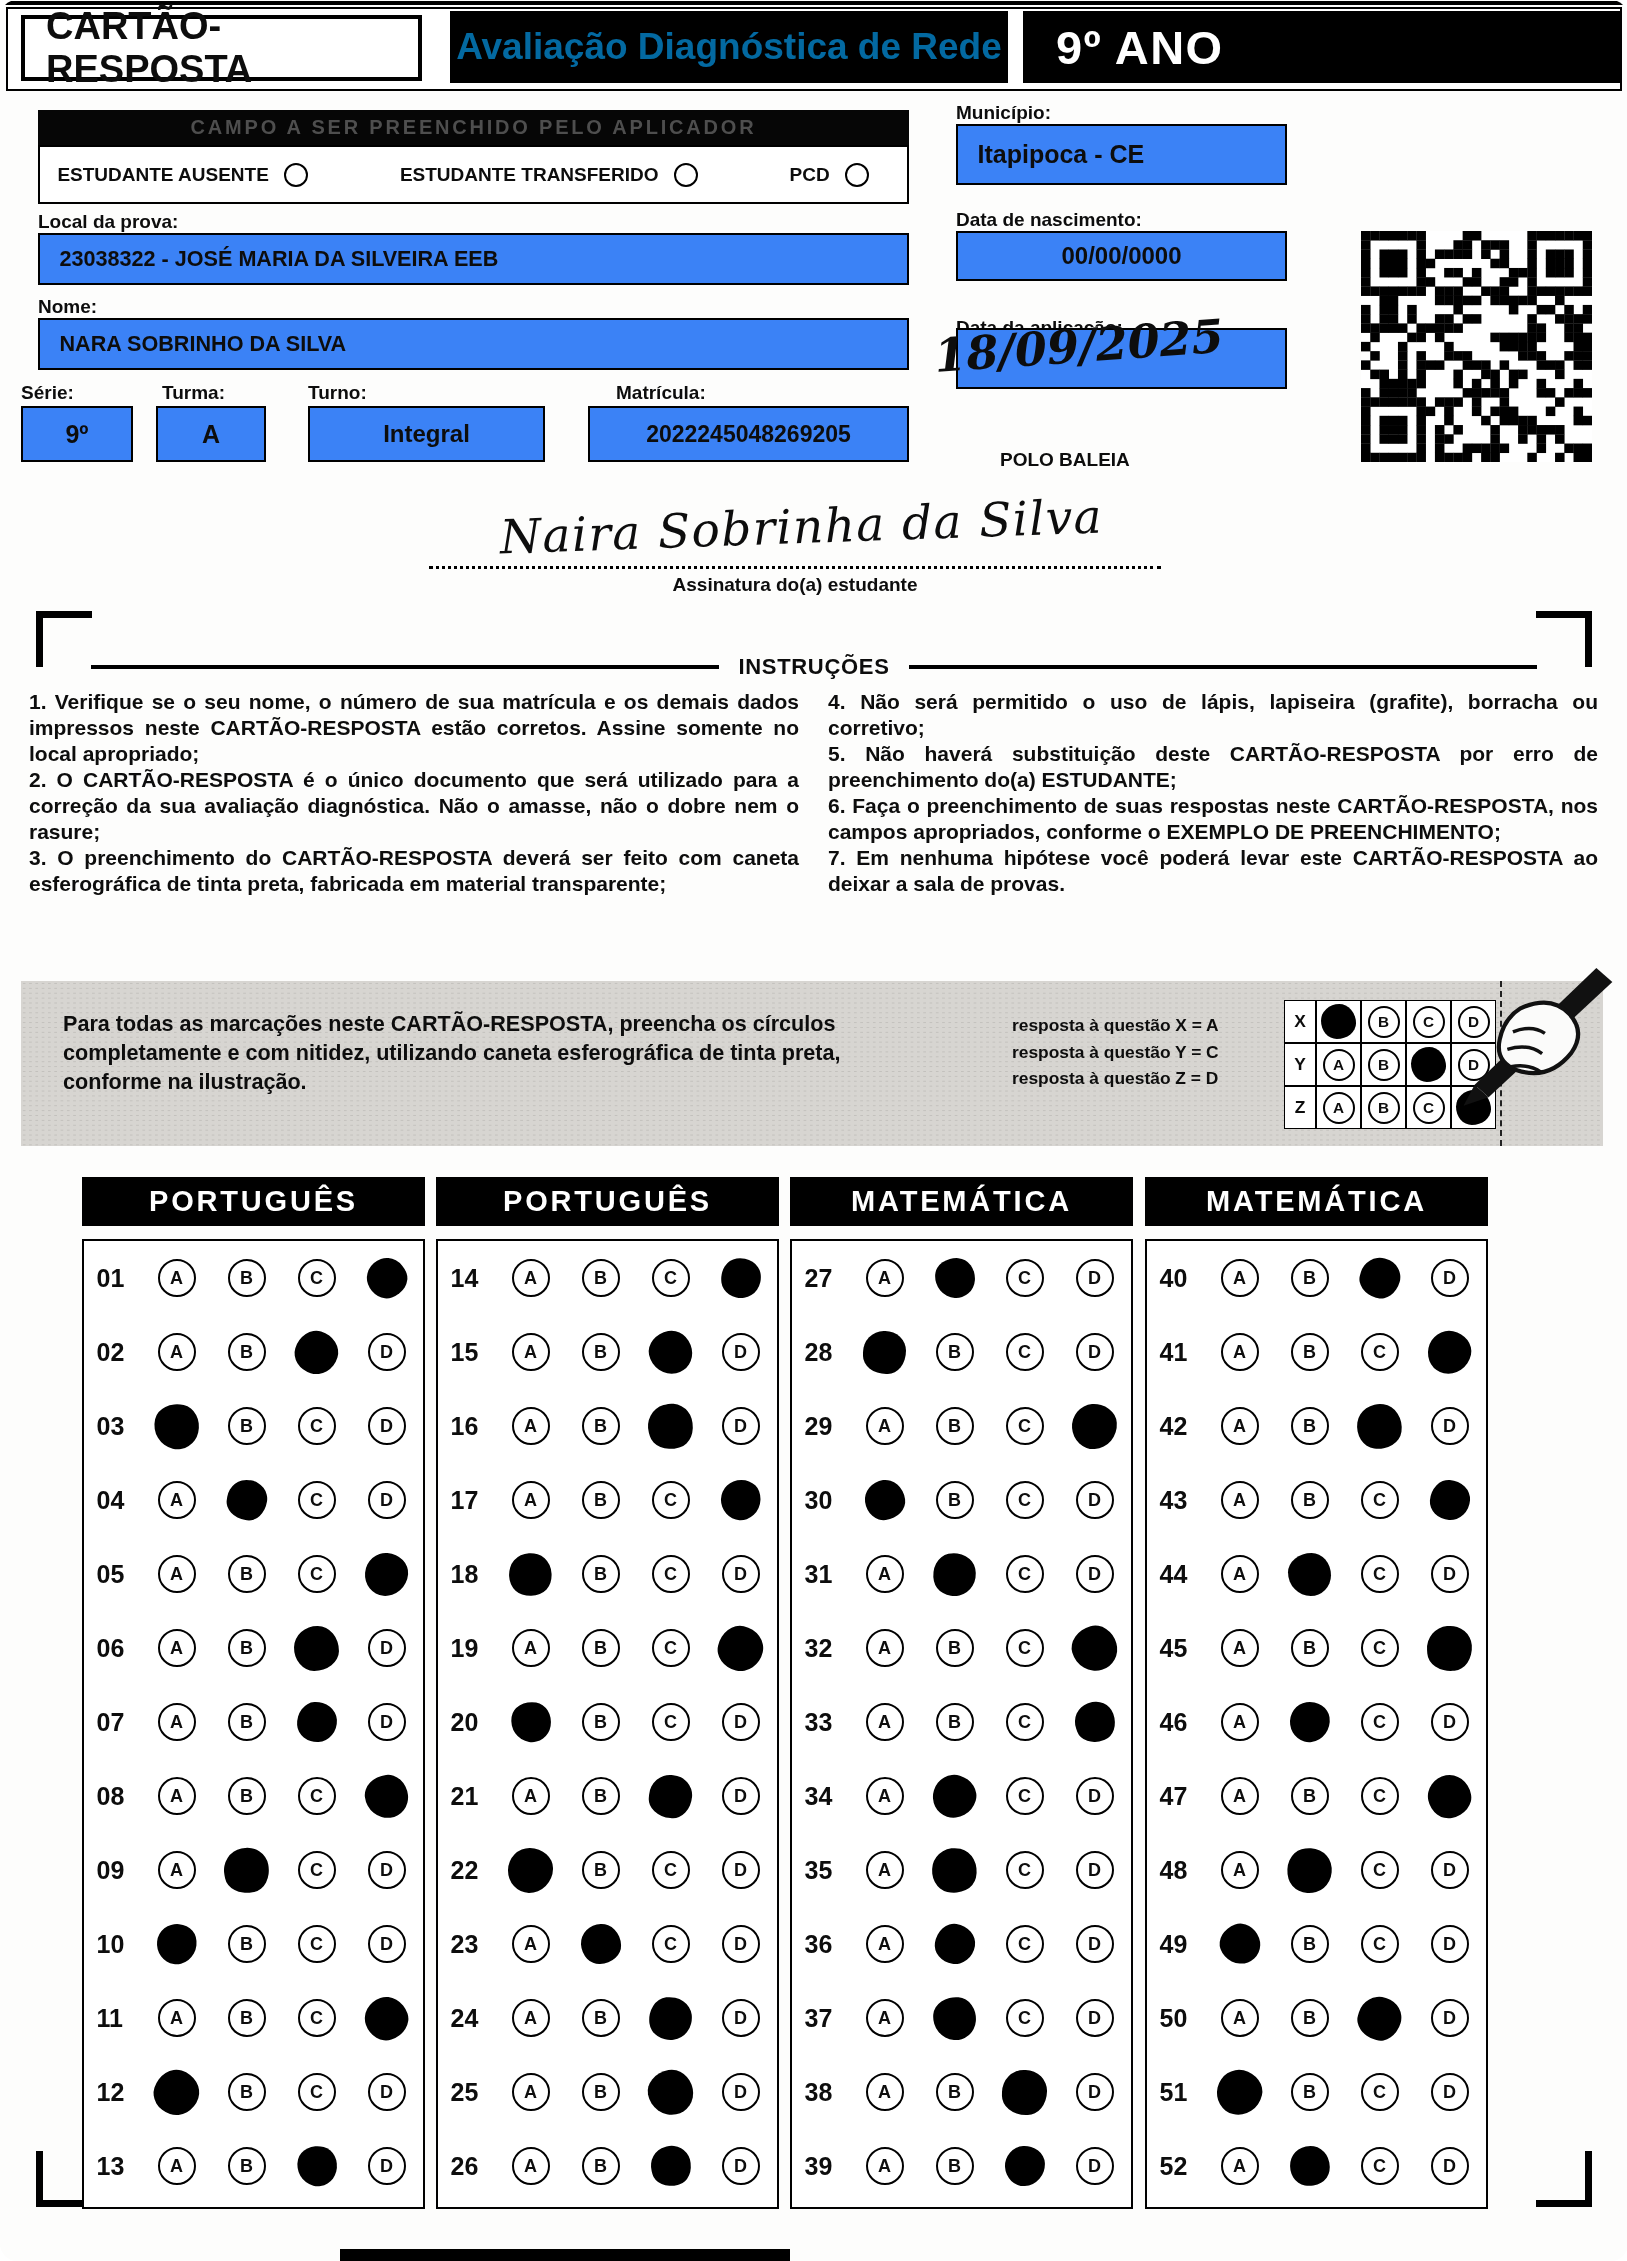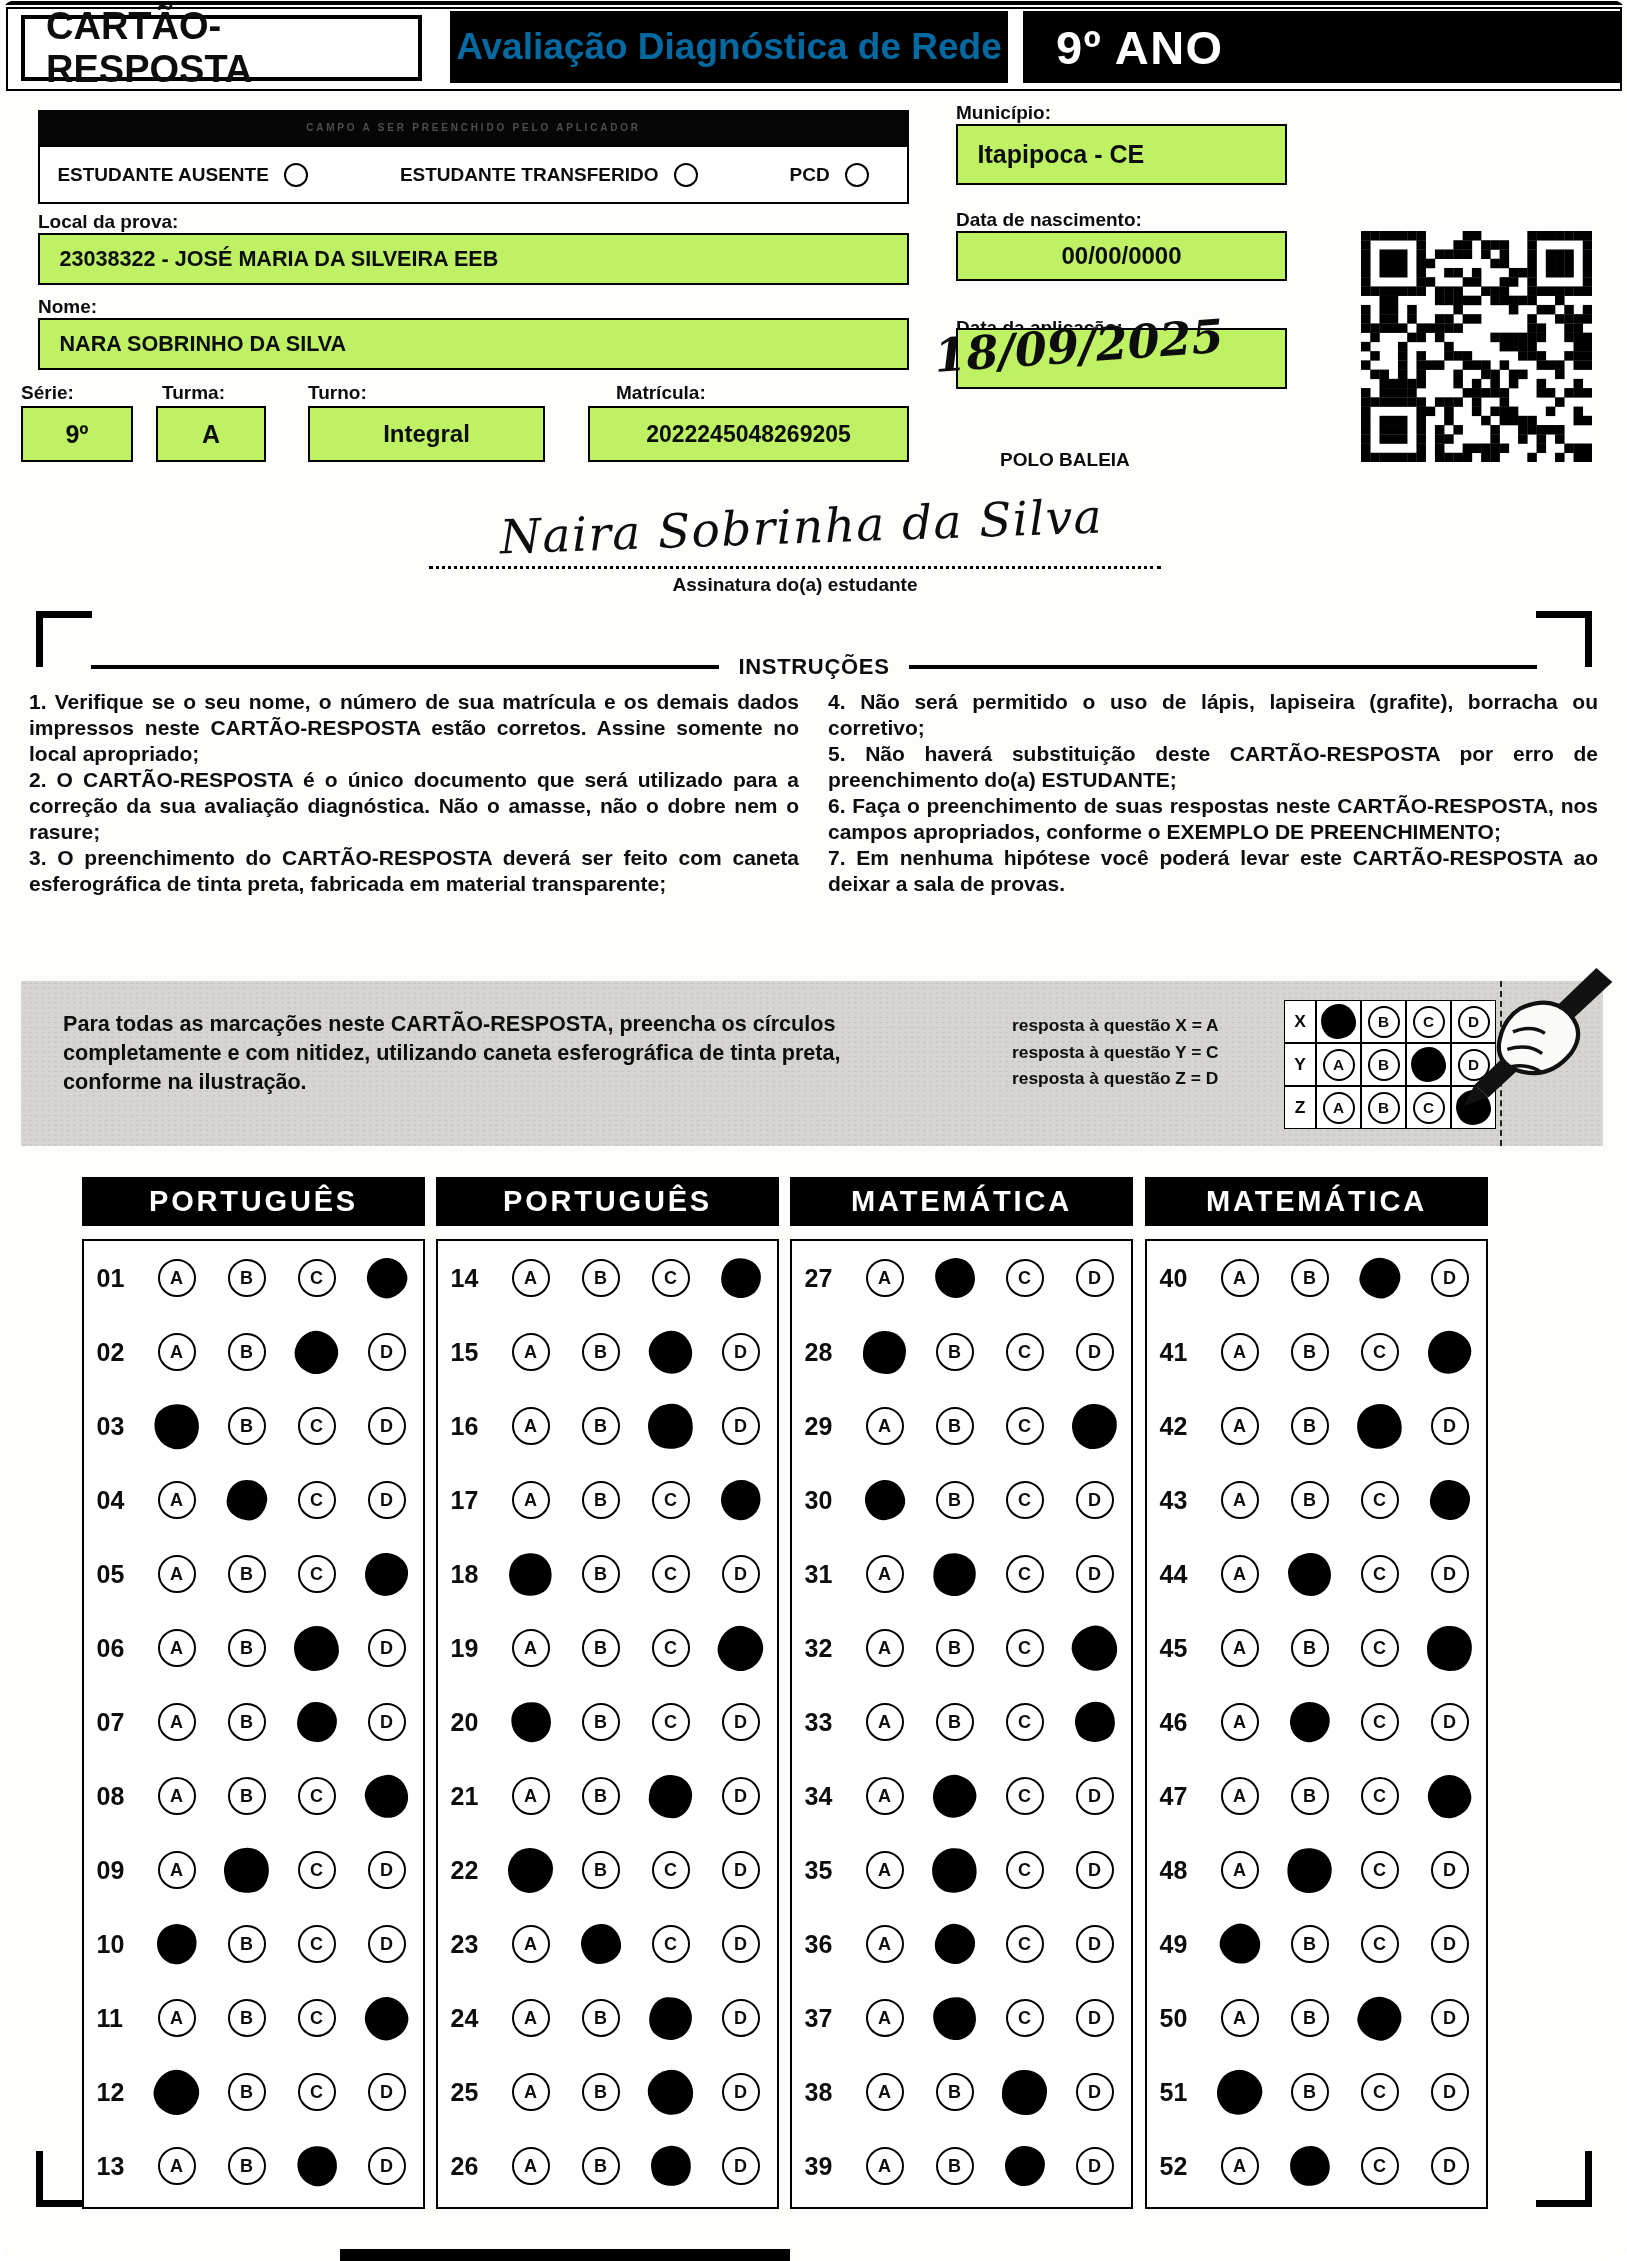--- a/index.html
+++ b/index.html
@@ -14,29 +14,29 @@
   .header-outer { position:absolute; left:5.6px; top:7px; width:1616px; height:84px; border:2.1px solid #000; background:#fff; }
   .h-title-box { position:absolute; left:21px; top:15.3px; width:401px; height:66px; border:4.2px solid #000;
     display:flex; align-items:center; padding-left:21px; font-size:38px; font-weight:700; background:#fff; }
   .h-sub-box { position:absolute; left:450px; top:11px; width:558px; height:72px; background:#000; color:#0369a1;
     display:flex; align-items:center; justify-content:center; font-size:37px; font-weight:700; }
   .h-grade-box { position:absolute; left:1023px; top:11px; width:597px; height:72px; background:#000; color:#fff;
     display:flex; align-items:center; padding-left:33px; font-size:47px; font-weight:700; letter-spacing:1.4px; }
 
   
   .aplicador-bar { position:absolute; left:38px; top:110px; width:871px; height:35px; background:#060606;
-    display:flex; align-items:center; justify-content:center; color:#4e4e4e; font-size:10px; letter-spacing:2.8px; font-weight:700; }
+    display:flex; align-items:center; justify-content:center; color:#4e4e4e; font-size:20px; letter-spacing:2.8px; font-weight:700; }
   .checkbox-box { position:absolute; left:38px; top:145px; width:871px; height:59px; border:2.1px solid #000;
     display:flex; align-items:center; justify-content:space-between; padding:0 38px 0 17.4px; background:#fff; }
   .cb-item { display:flex; align-items:center; }
   .cb-label { font-size:19px; font-weight:600; }
   .cb-circle { width:24px; height:24px; border:2.1px solid #000; border-radius:50%; margin-left:15.3px; background:#fff; }
 
   .label { position:absolute; font-size:19px; font-weight:700; }
-  .vbox { position:absolute; border:2.1px solid #000; background:#bef264; display:flex; align-items:center; font-weight:700; }
+  .vbox { position:absolute; border:2.1px solid #000; background:#3b82f6; display:flex; align-items:center; font-weight:700; }
   .vbox.pad { padding-left:19.5px; }
   .vbox.center { justify-content:center; }
 
   .handwrite { font-family:"DejaVu Serif", serif; font-style:italic; }
 
   .qr-wrap { position:absolute; left:1361px; top:231px; width:231px; height:231px; background:#fff; }
 
   .sig-line { position:absolute; left:429px; top:566px; width:732px; border-bottom:3.5px dotted #000; }
   .sig-name { position:absolute; left:432px; top:499px; width:739px; text-align:center; font-size:47px;
     transform:rotate(-2deg); letter-spacing:1.4px; }

